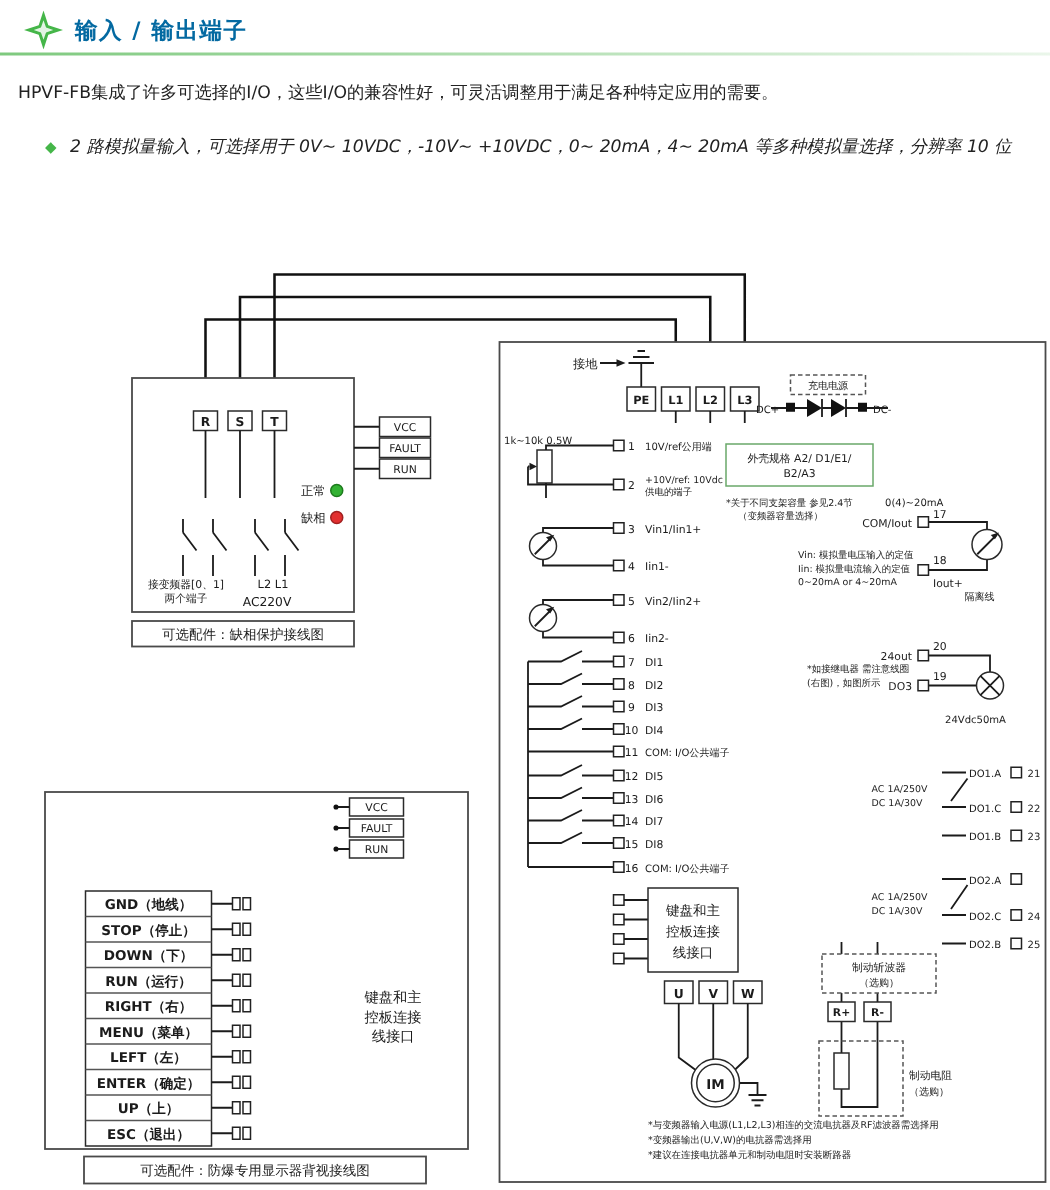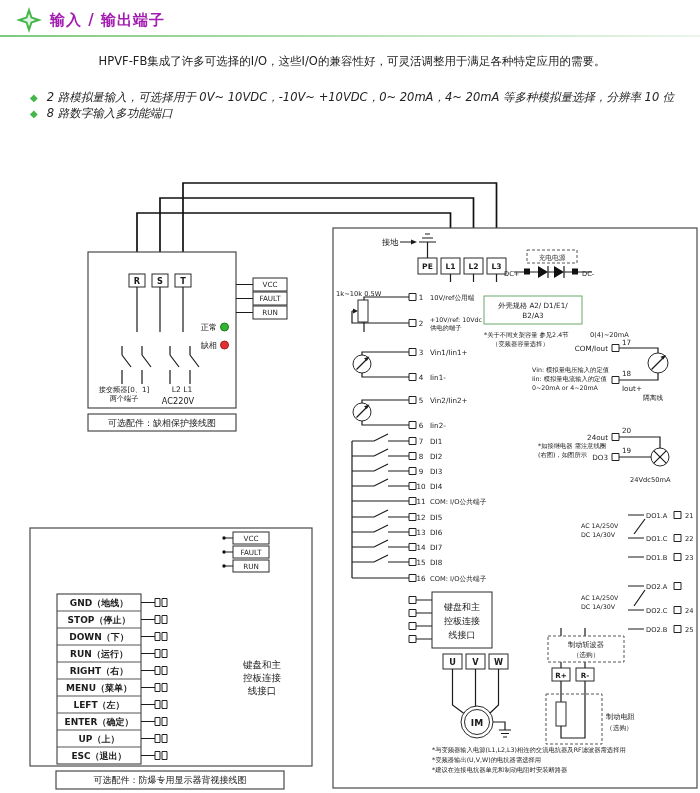--- a/index.html
+++ b/index.html
@@ -1,22 +1,22 @@
 <!DOCTYPE html>
 <html><head>
 <meta charset="utf-8">
 <style>
   html,body{margin:0;padding:0;background:#fff;}
   .page{position:relative;width:700px;height:793px;background:#fff;overflow:hidden;
         font-family:"DejaVu Sans","Liberation Sans",sans-serif;}
   .hdr{position:absolute;top:7px;left:16px;display:flex;align-items:center;gap:8px;}
-  .hdr .title{font-size:15px;font-weight:bold;color:#a21caf;letter-spacing:1px;}
+  .hdr .title{font-size:15px;font-weight:bold;color:#0369a1;letter-spacing:1px;}
   .rule{position:absolute;top:35px;left:0;width:700px;height:2px;
         background:linear-gradient(90deg,#7ec97e,#eaf6ea);}
-  .intro{position:absolute;top:42px;left:12px;width:680px;font-size:11.5px;color:#222;text-align:center;}
+  .intro{position:absolute;top:42px;left:12px;width:680px;font-size:11.5px;color:#222;}
   .bullets{position:absolute;top:74px;left:14px;margin:16px;padding:0;list-style:none;font-style:italic;}
   .bullets li{line-height:15.6px;font-size:11.5px;color:#222;white-space:nowrap;}
   .dia{color:#45b649;font-size:10px;margin-right:9px;}
   svg.diagram{position:absolute;top:0;left:0;}
   svg text{font-family:"DejaVu Sans","Liberation Sans",sans-serif;fill:#1b1b1b;}
   .f6{font-size:6.3px}.f65{font-size:6.7px}.f7{font-size:7.2px}.f75{font-size:7.6px}
   .f8{font-size:8.2px}.f9{font-size:9px}.f95{font-size:9.5px}
   .mid{text-anchor:middle}.end{text-anchor:end}.b{font-weight:bold}
   .wire{stroke:#1b1b1b;stroke-width:1.2;fill:none}
   .wire2{stroke:#111;stroke-width:1.7;fill:none}
@@ -37,21 +37,20 @@
       <polygon points="13,6.5 14.7,11.3 19.5,13 14.7,14.7 13,19.5 11.3,14.7 6.5,13 11.3,11.3" fill="#ffffff" opacity="0.85"></polygon>
     </svg>
     <span class="title">输入 / 输出端子</span>
   </div>
   <div class="rule"></div>
 
   <p class="intro">HPVF-FB集成了许多可选择的I/O，这些I/O的兼容性好，可灵活调整用于满足各种特定应用的需要。</p>
 
   <ul class="bullets">
     <li><span class="dia">◆</span><span>2 路模拟量输入，可选择用于 0V~ 10VDC，-10V~ +10VDC，0~ 20mA，4~ 20mA 等多种模拟量选择，分辨率 10 位</span></li>
-    <li><span class="dia">◆</span><span>8 路数字输入多功能端口</span></li>
   </ul>
 
   <svg class="diagram" width="700" height="793" viewBox="0 0 700 793">
 
     <path class="wire2" d="M137,274 V213 H450.5 V258 M160,274 V198 H473.5 V258 M183,274 V183 H496.5 V258"></path>
 
     <g>
       <rect class="box" x="88" y="252" width="148" height="156"></rect>
       <rect class="tbox" x="129" y="274" width="16" height="13"></rect>
       <rect class="tbox" x="152" y="274" width="16" height="13"></rect>

